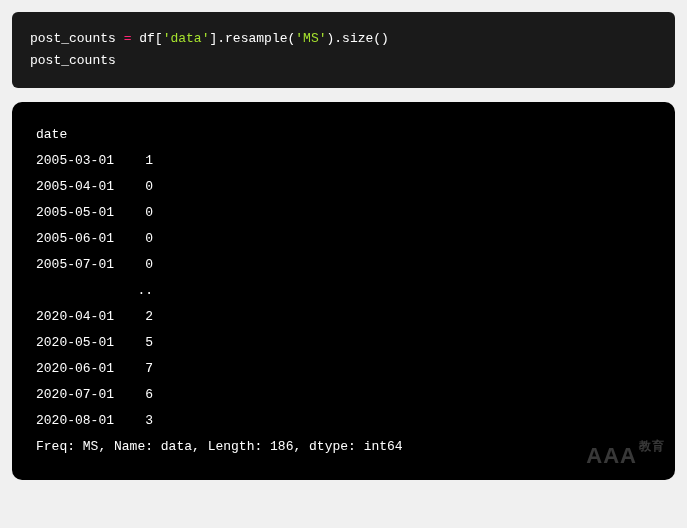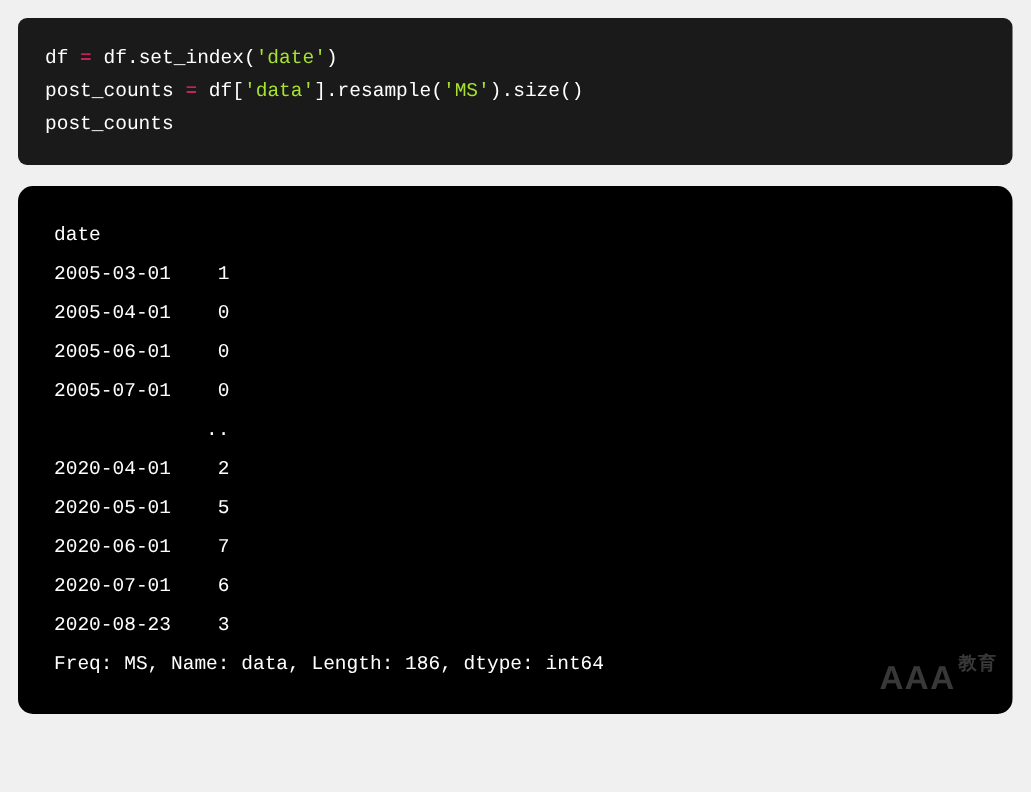--- a/index.html
+++ b/index.html
@@ -55,32 +55,32 @@
     .watermark .small {
       font-size: 12px;
       vertical-align: top;
       margin-left: 2px;
     }
   </style>
 </head>
 <body>
 
 <div class="code-block">
-  <div class="code-line"><span class="w">df </span><span class="op">=</span><span class="w"> df.set_index(</span><span class="str">'date'</span><span class="w">)</span></div>
   <div class="code-line"><span class="w">post_counts </span><span class="op">=</span><span class="w"> df[</span><span class="str">'data'</span><span class="w">].resample(</span><span class="str2">'MS'</span><span class="w">).size()</span></div>
   <div class="code-line"><span class="w">post_counts</span></div>
 </div>
 
 <div class="output-block">
   <div class="out-row">date</div>
   <div class="out-row"><span>2005-03-01</span>    <span>1</span></div>
   <div class="out-row"><span>2005-04-01</span>    <span>0</span></div>
+  <div class="out-row"><span>2005-05-01</span>    <span>0</span></div>
   <div class="out-row"><span>2005-06-01</span>    <span>0</span></div>
   <div class="out-row"><span>2005-07-01</span>    <span>0</span></div>
   <div class="out-row">             ..</div>
   <div class="out-row"><span>2020-04-01</span>    <span>2</span></div>
   <div class="out-row"><span>2020-05-01</span>    <span>5</span></div>
   <div class="out-row"><span>2020-06-01</span>    <span>7</span></div>
   <div class="out-row"><span>2020-07-01</span>    <span>6</span></div>
-  <div class="out-row"><span>2020-08-23</span>    <span>3</span></div>
+  <div class="out-row"><span>2020-08-01</span>    <span>3</span></div>
   <div class="out-row">Freq: MS, Name: data, Length: 186, dtype: int64</div>
   <div class="watermark"><span>AAA</span><span class="small">教育</span></div>
 </div>
 
 </body></html>

